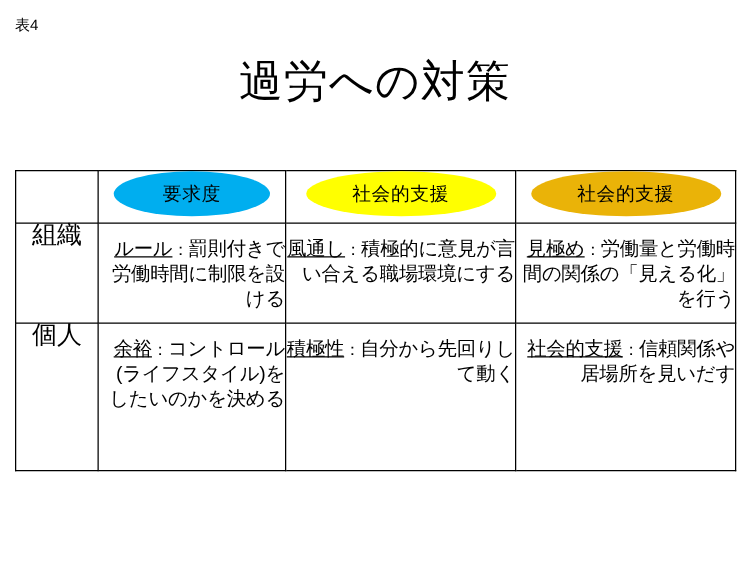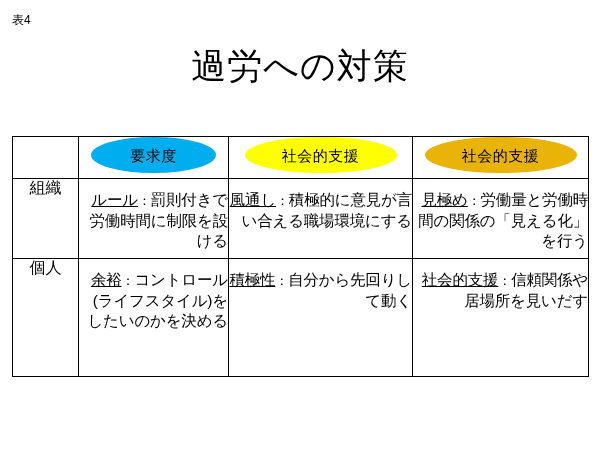--- a/index.html
+++ b/index.html
@@ -111,21 +111,21 @@
   .pill.pink {
     background: #eab308;
     width: 152px;
     padding: 11px 0 10px 0;
   }
 
   
   td.row-label {
     vertical-align: middle;
     text-align: center;
-    font-size: 16px;
+    font-size: 20px;
     line-height: 18px;
     letter-spacing: 0px;
     white-space: nowrap;
   }
 
   
   td.body-cell {
     padding: 2px 2px 2px 4px;
   }
   .cell-text {

